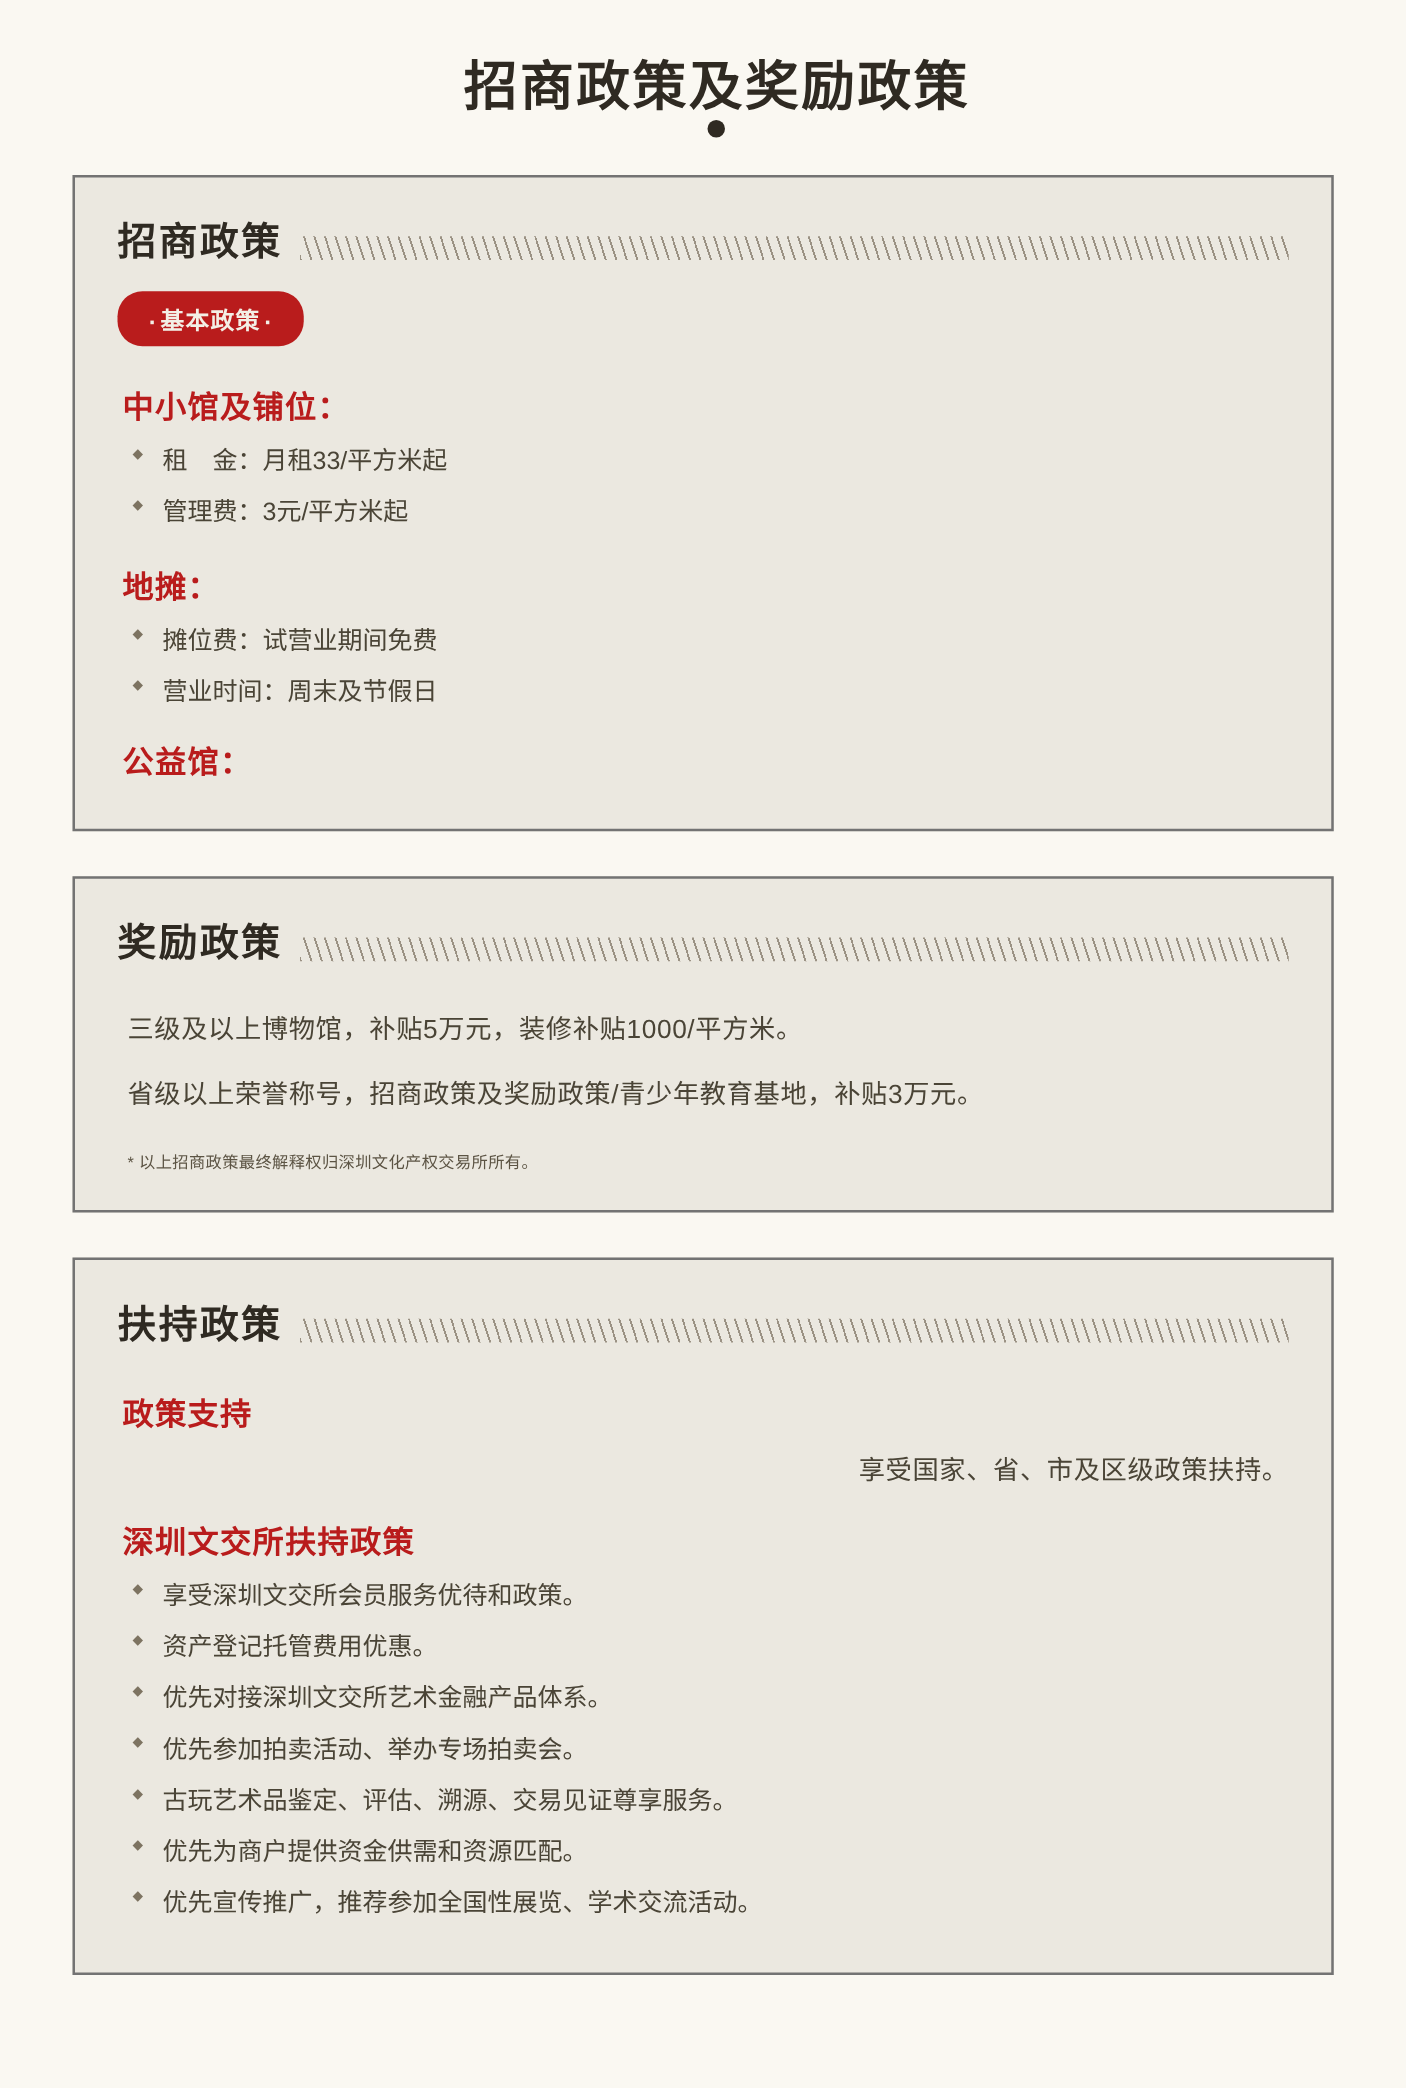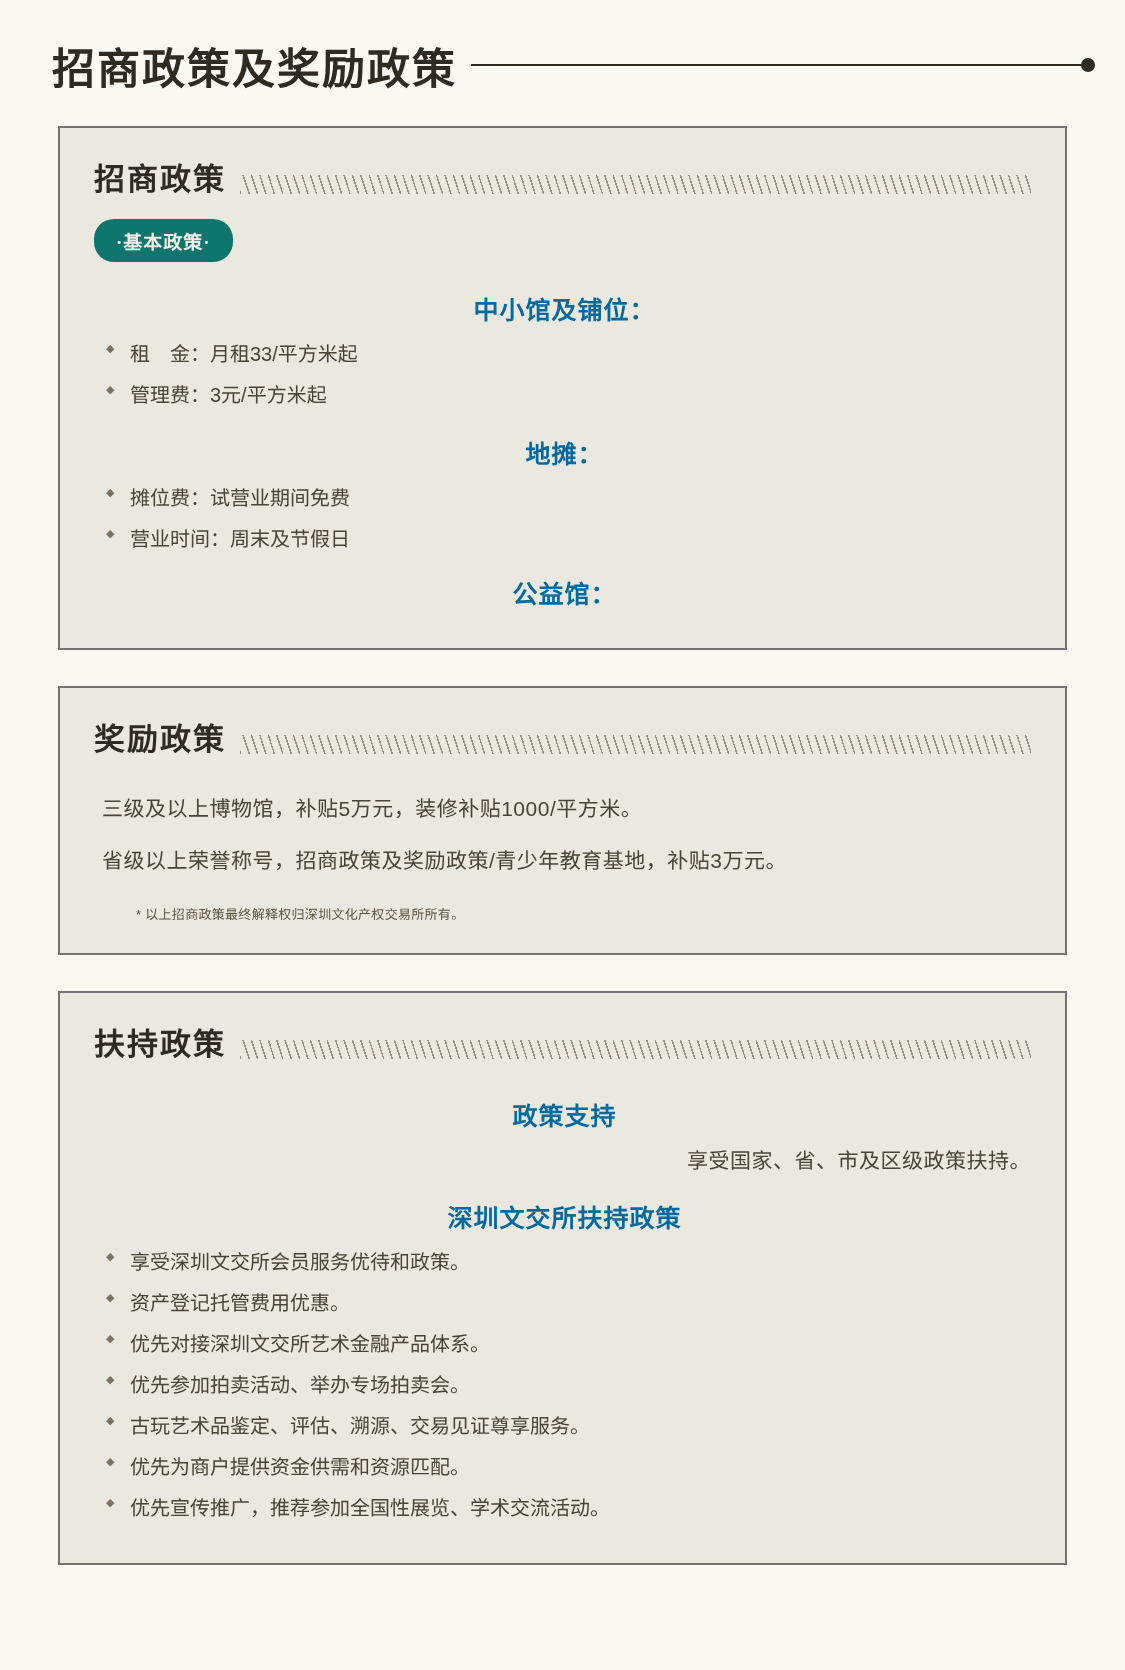--- a/index.html
+++ b/index.html
@@ -14,20 +14,21 @@
     font-family: "Liberation Sans", "DejaVu Sans", sans-serif;
     color: #3a342a;
     position: relative;
   }
 
   
   .page-header {
     display: flex;
     align-items: center;
     padding: 34px 30px 0 52px;
+    flex-direction: column;
   }
   .page-title {
     font-family: "Liberation Serif", "DejaVu Serif", serif;
     font-weight: bold;
     font-size: 43px;
     letter-spacing: 2px;
     color: #2f2a22;
     white-space: nowrap;
   }
   .title-rule {
@@ -77,40 +78,39 @@
       72deg,
       #8d8374 0px, #8d8374 1.5px,
       rgba(0,0,0,0) 1.5px, rgba(0,0,0,0) 8px
     );
     opacity: .85;
   }
 
   
   .pill {
     display: inline-block;
-    background: #0f766e;
+    background: #b91c1c;
     color: #f3efe6;
-    font-family: Liberation Serif, serif;
+    font-family: Liberation Mono, monospace;
     font-weight: bold;
     font-size: 19px;
     letter-spacing: 1px;
     padding: 8px 22px;
     border-radius: 20px;
     margin: 14px 0 10px 0;
   }
 
   
   .sub-h {
     font-family: Liberation Serif, serif;
     font-weight: bold;
     font-size: 25px;
     letter-spacing: 1px;
-    color: #0369a1;
+    color: #b91c1c;
     margin: 18px 0 8px 4px;
-    text-align: center;
   }
   .sub-h.tight { margin-top: 14px; }
 
   
   ul.bullets {
     list-style: none;
     margin: 0 0 4px 0;
     padding: 0 0 0 12px;
   }
   ul.bullets li {
@@ -135,21 +135,20 @@
     line-height: 1.6;
     color: #4a4436;
     padding: 9px 0 9px 8px;
     letter-spacing: .5px;
   }
   .footnote {
     font-size: 13px;
     color: #5c5444;
     padding: 18px 0 0 8px;
     letter-spacing: .3px;
-    margin-left: 34px;
   }
 
   
   .support-body { padding-top: 8px; }
   .lead-text {
     font-size: 21px;
     color: #4a4436;
     padding: 4px 0 6px 6px;
     letter-spacing: .5px;
     text-align: right;

